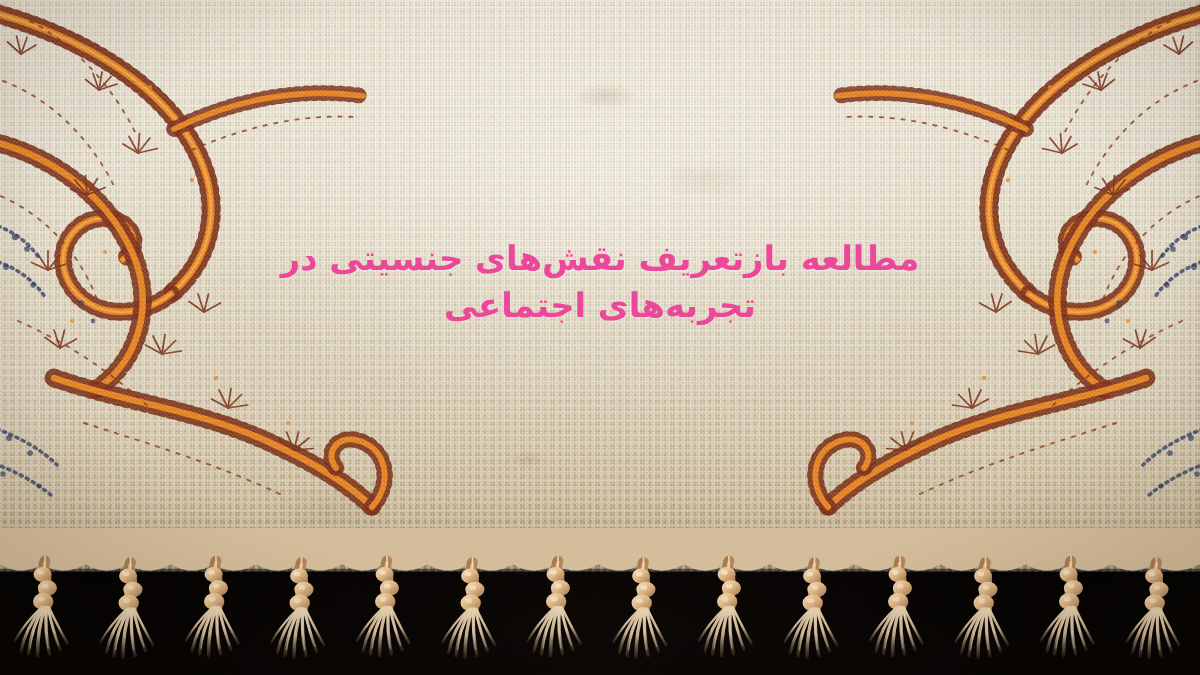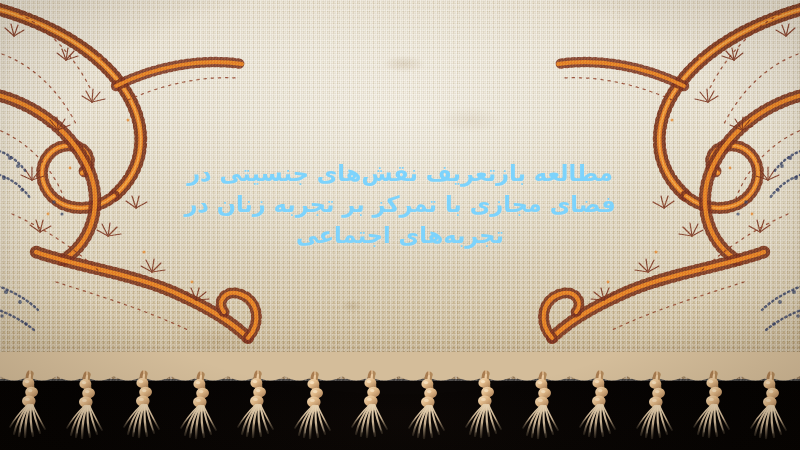--- a/index.html
+++ b/index.html
@@ -117,21 +117,21 @@
   .title-block{
     position:absolute;
     left:0;right:0;top:158px;
     text-align:center;
     direction:rtl;
     z-index:20;
     pointer-events:none;
   }
   .title-line{
     display:block;
-    color:#7dd3fc;
+    color:#ec4899;
     font-family:"DejaVu Sans","Liberation Sans",sans-serif;
     font-weight:700;
     font-size:22.5px;
     line-height:31px;
     letter-spacing:0px;
     white-space:nowrap;
     text-shadow:0 1px 0 rgba(255,255,255,.18);
   }
 
   
@@ -435,21 +435,20 @@
           <circle cx="226" cy="318" r="1.4"></circle>
         </g>
       </g>
     </svg>
   </div>
 
   <div class="grain"></div>
 
   <div class="title-block">
     <span class="title-line">مطالعه بازتعریف نقش‌های جنسیتی در</span>
-    <span class="title-line">فضای مجازی با تمرکز بر تجربه زنان در</span>
     <span class="title-line">تجربه‌های اجتماعی</span>
   </div>
 
   <div class="fringe">
     <svg viewBox="0 0 800 98" preserveAspectRatio="none" aria-hidden="true">
       <defs>
         <linearGradient id="cordG" x1="0" y1="0" x2="1" y2="0">
           <stop offset="0%" stop-color="#a87c50"></stop>
           <stop offset="30%" stop-color="#e8c193"></stop>
           <stop offset="55%" stop-color="#f6dcb6"></stop>

